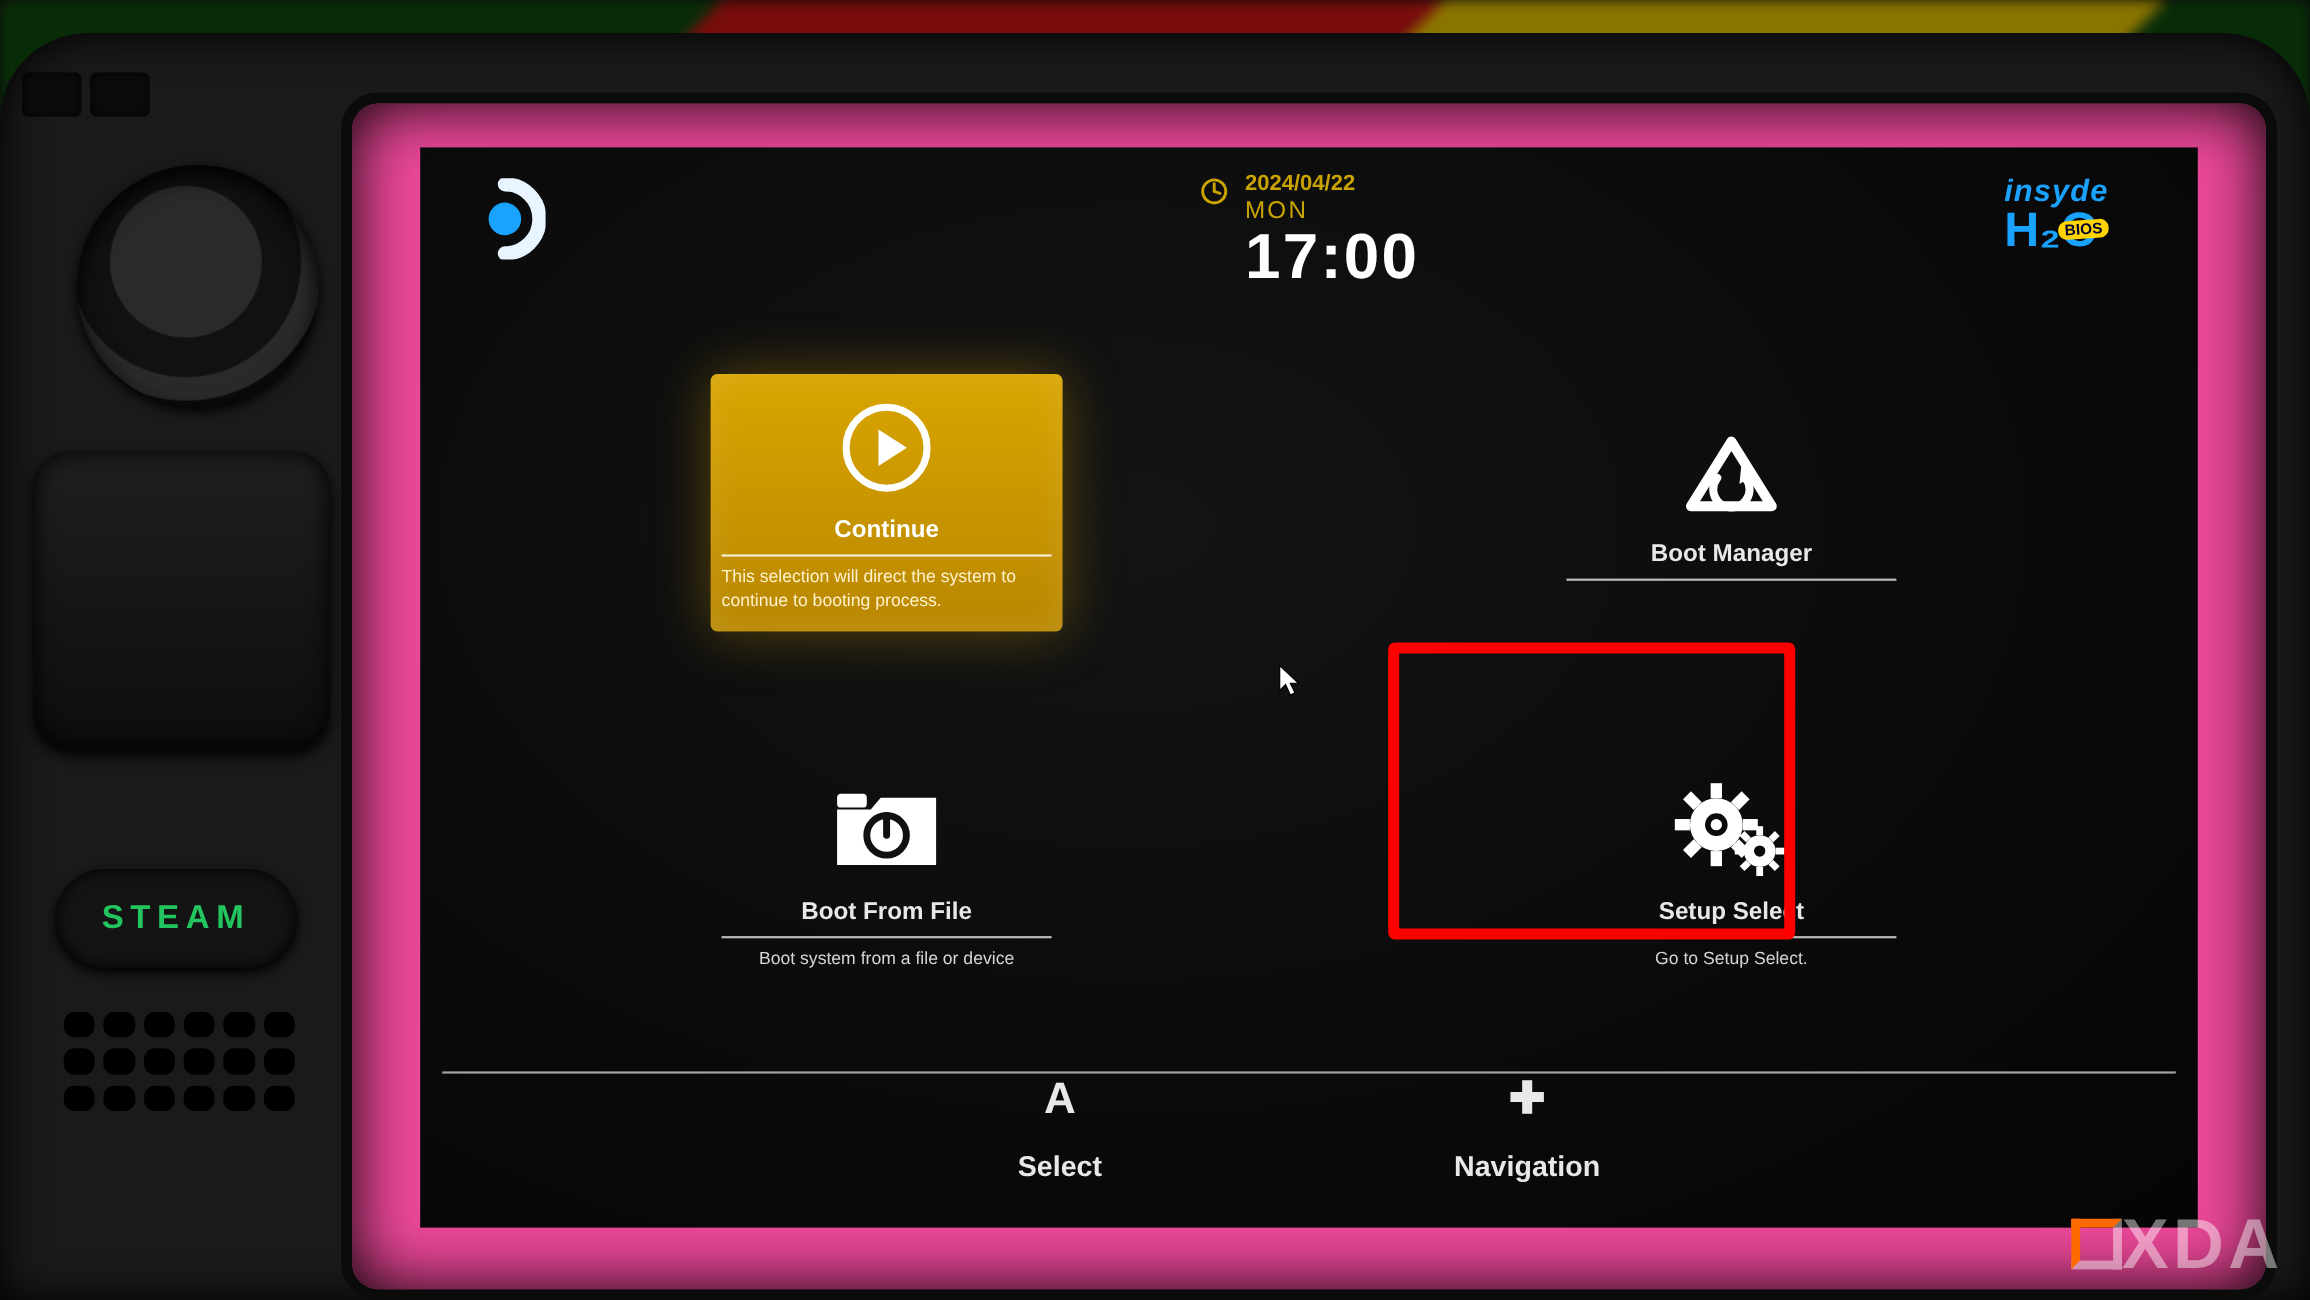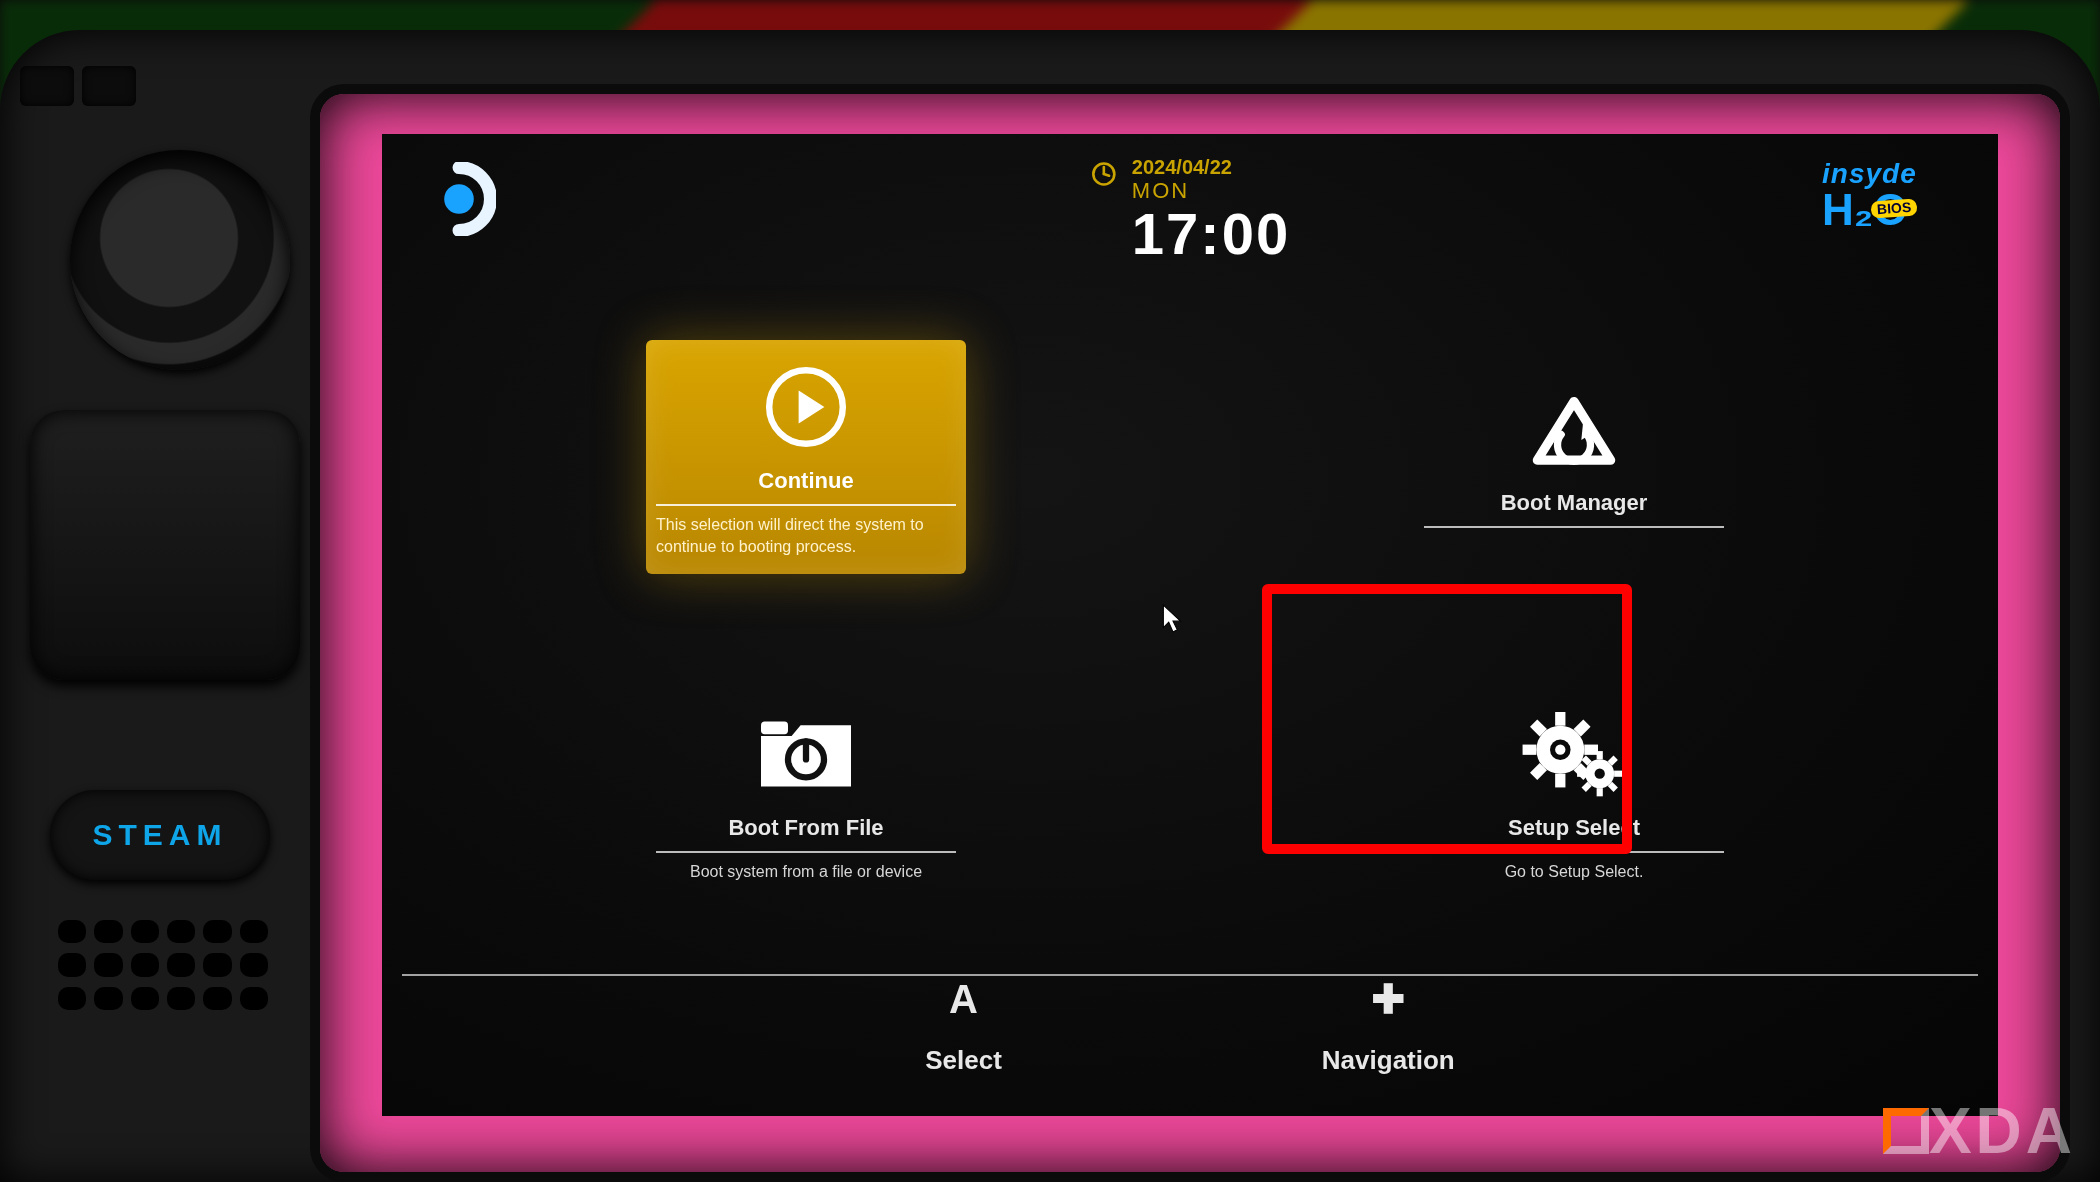--- a/index.html
+++ b/index.html
@@ -32,21 +32,21 @@
     position: absolute; left: 30px; top: 380px; width: 270px; height: 270px;
     border-radius: 34px;
     background: linear-gradient(180deg,#1f1f1f,#0d0d0d);
     box-shadow: inset 0 0 20px #000, 0 6px 12px #000;
   }
   .steam-btn {
     position: absolute; left: 50px; top: 760px; width: 220px; height: 90px;
     border-radius: 46px;
     background: #141414;
     box-shadow: inset 0 0 14px #000, 0 4px 10px #000;
-    color: #0ea5e9; font-size: 30px; letter-spacing: 6px; font-weight: 600;
+    color: #22c55e; font-size: 30px; letter-spacing: 6px; font-weight: 600;
     display: flex; align-items: center; justify-content: center;
   }
   .speaker {
     position: absolute; left: 58px; top: 890px; width: 210px; height: 90px;
     display: grid; grid-template-columns: repeat(6, 1fr); grid-template-rows: repeat(3,1fr);
     gap: 10px 8px;
   }
   .speaker div { background:#000; border-radius: 10px; }
 
   .top-btn {

